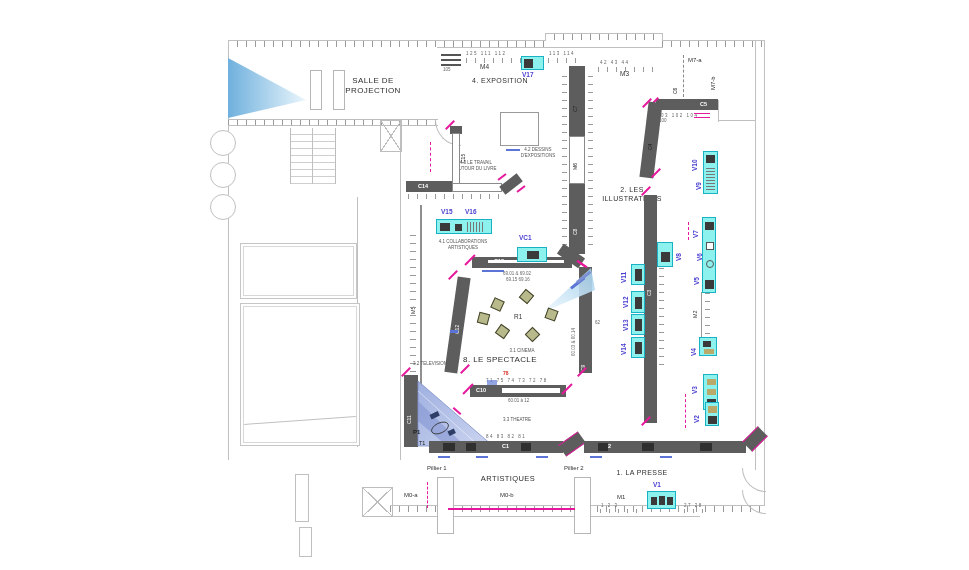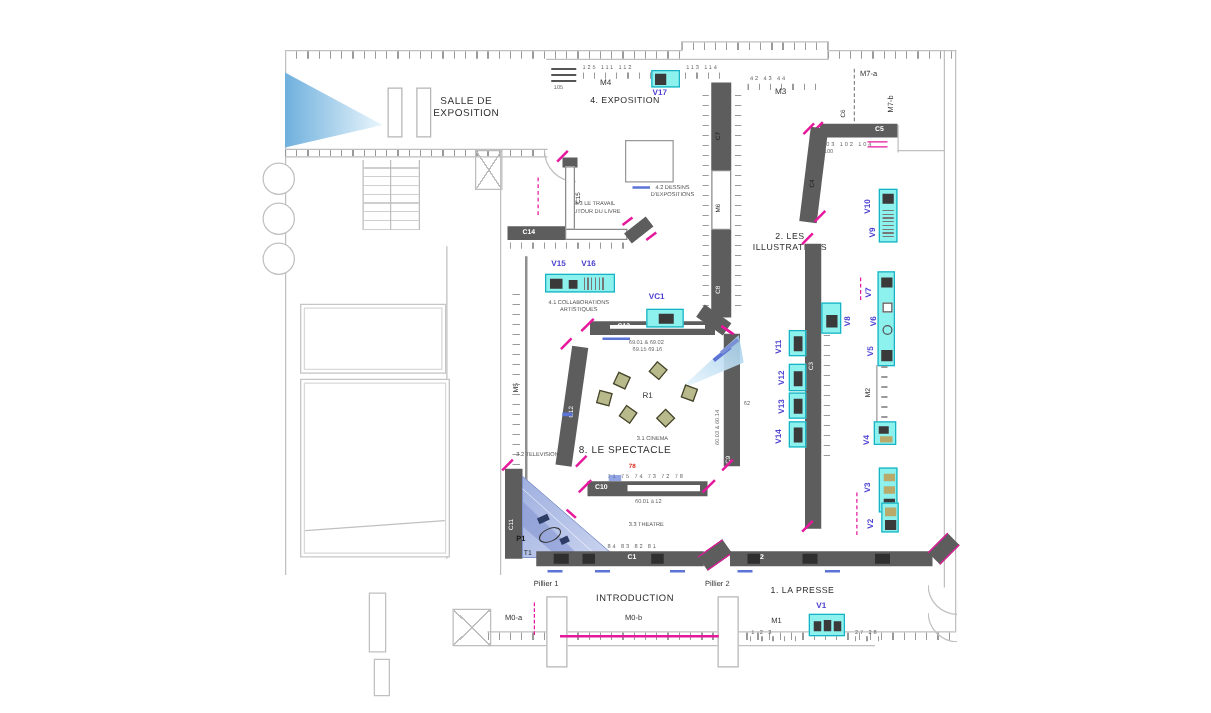--- a/index.html
+++ b/index.html
@@ -88,21 +88,21 @@
         <linearGradient id="gc1" x1="0" y1="0" x2="1" y2="0">
       <stop offset="0" stop-color="#6fb0dd"></stop>
           <stop offset="1" stop-color="#eaf6fc"></stop>
     </linearGradient>
       </defs>
     <polygon points="0,1 0,61 78,43" fill="url(#gc1)"></polygon>
   </svg>
   <div class="abs" style="left:310px;top:70px;width:12px;height:40px;border:1px solid #b5b5b5;box-sizing:border-box"></div>
   <div class="abs" style="left:333px;top:70px;width:12px;height:40px;border:1px solid #b5b5b5;box-sizing:border-box"></div>
   <div class="abs zone" style="left:335px;top:76px;width:76px;font-size:8px">SALLE DE
-EXPOSITION</div>
+PROJECTION</div>
 
   <div class="abs bars" style="left:441px;top:53px;width:20px;height:13px"></div>
   <div class="abs rl" style="left:443px;top:68px;font-size:4.5px;color:#666">105</div>
   <div class="abs num" style="left:466px;top:51px">125  111  112</div>
   <div class="abs hticks" style="left:466px;top:58px;width:72px;height:5px"></div>
   <div class="abs rl" style="left:480px;top:64px;font-size:6.5px;color:#333">M4</div>
   <div class="abs case" style="left:521px;top:56px;width:23px;height:14px">
     <div class="abs ci" style="left:2px;top:2px;width:9px;height:9px"></div>
   </div>
   <div class="abs vl" style="left:522px;top:71px">V17</div>
@@ -335,21 +335,21 @@
   <div class="abs door" style="left:642px;top:443px;width:12px;height:8px"></div>
   <div class="abs door" style="left:700px;top:443px;width:12px;height:8px"></div>
   <div class="abs bdash" style="left:590px;top:456px;width:12px;height:2px"></div>
   <div class="abs bdash" style="left:660px;top:456px;width:12px;height:2px"></div>
   <div class="abs wd" style="left:744px;top:432px;width:22px;height:12px;transform:rotate(-45deg);border-top:1px solid var(--accent_pink);border-bottom:1px solid var(--accent_pink)"></div>
 
   <div class="abs" style="left:437px;top:477px;width:17px;height:57px;border:1px solid #b5b5b5;box-sizing:border-box;background:#fff"></div>
   <div class="abs" style="left:574px;top:477px;width:17px;height:57px;border:1px solid #b5b5b5;box-sizing:border-box;background:#fff"></div>
   <div class="abs rl" style="left:427px;top:465px;font-size:6px;color:#333">Pillier 1</div>
   <div class="abs rl" style="left:564px;top:465px;font-size:6px;color:#333">Pillier 2</div>
-  <div class="abs zone" style="left:468px;top:474px;width:80px;font-size:7.5px">INTRODUCTION</div>
+  <div class="abs zone" style="left:468px;top:474px;width:80px;font-size:7.5px">ARTISTIQUES</div>
   <div class="abs rl" style="left:404px;top:492px;font-size:6px;color:#333">M0-a</div>
   <div class="abs rl" style="left:500px;top:492px;font-size:6px;color:#333">M0-b</div>
   <div class="abs pinkline" style="left:448px;top:508px;width:127px;height:2px"></div>
   <div class="abs pdash" style="left:427px;top:482px;width:1px;height:26px"></div>
   <div class="abs zone" style="left:610px;top:469px;width:64px;font-size:7px">1. LA PRESSE</div>
   <div class="abs vl" style="left:653px;top:481px">V1</div>
   <div class="abs rl" style="left:617px;top:494px;font-size:6px;color:#333">M1</div>
   <div class="abs num" style="left:601px;top:503px">1   2   3</div>
   <div class="abs hticks" style="left:600px;top:509px;width:38px;height:4px"></div>
   <div class="abs case" style="left:647px;top:491px;width:29px;height:18px">

